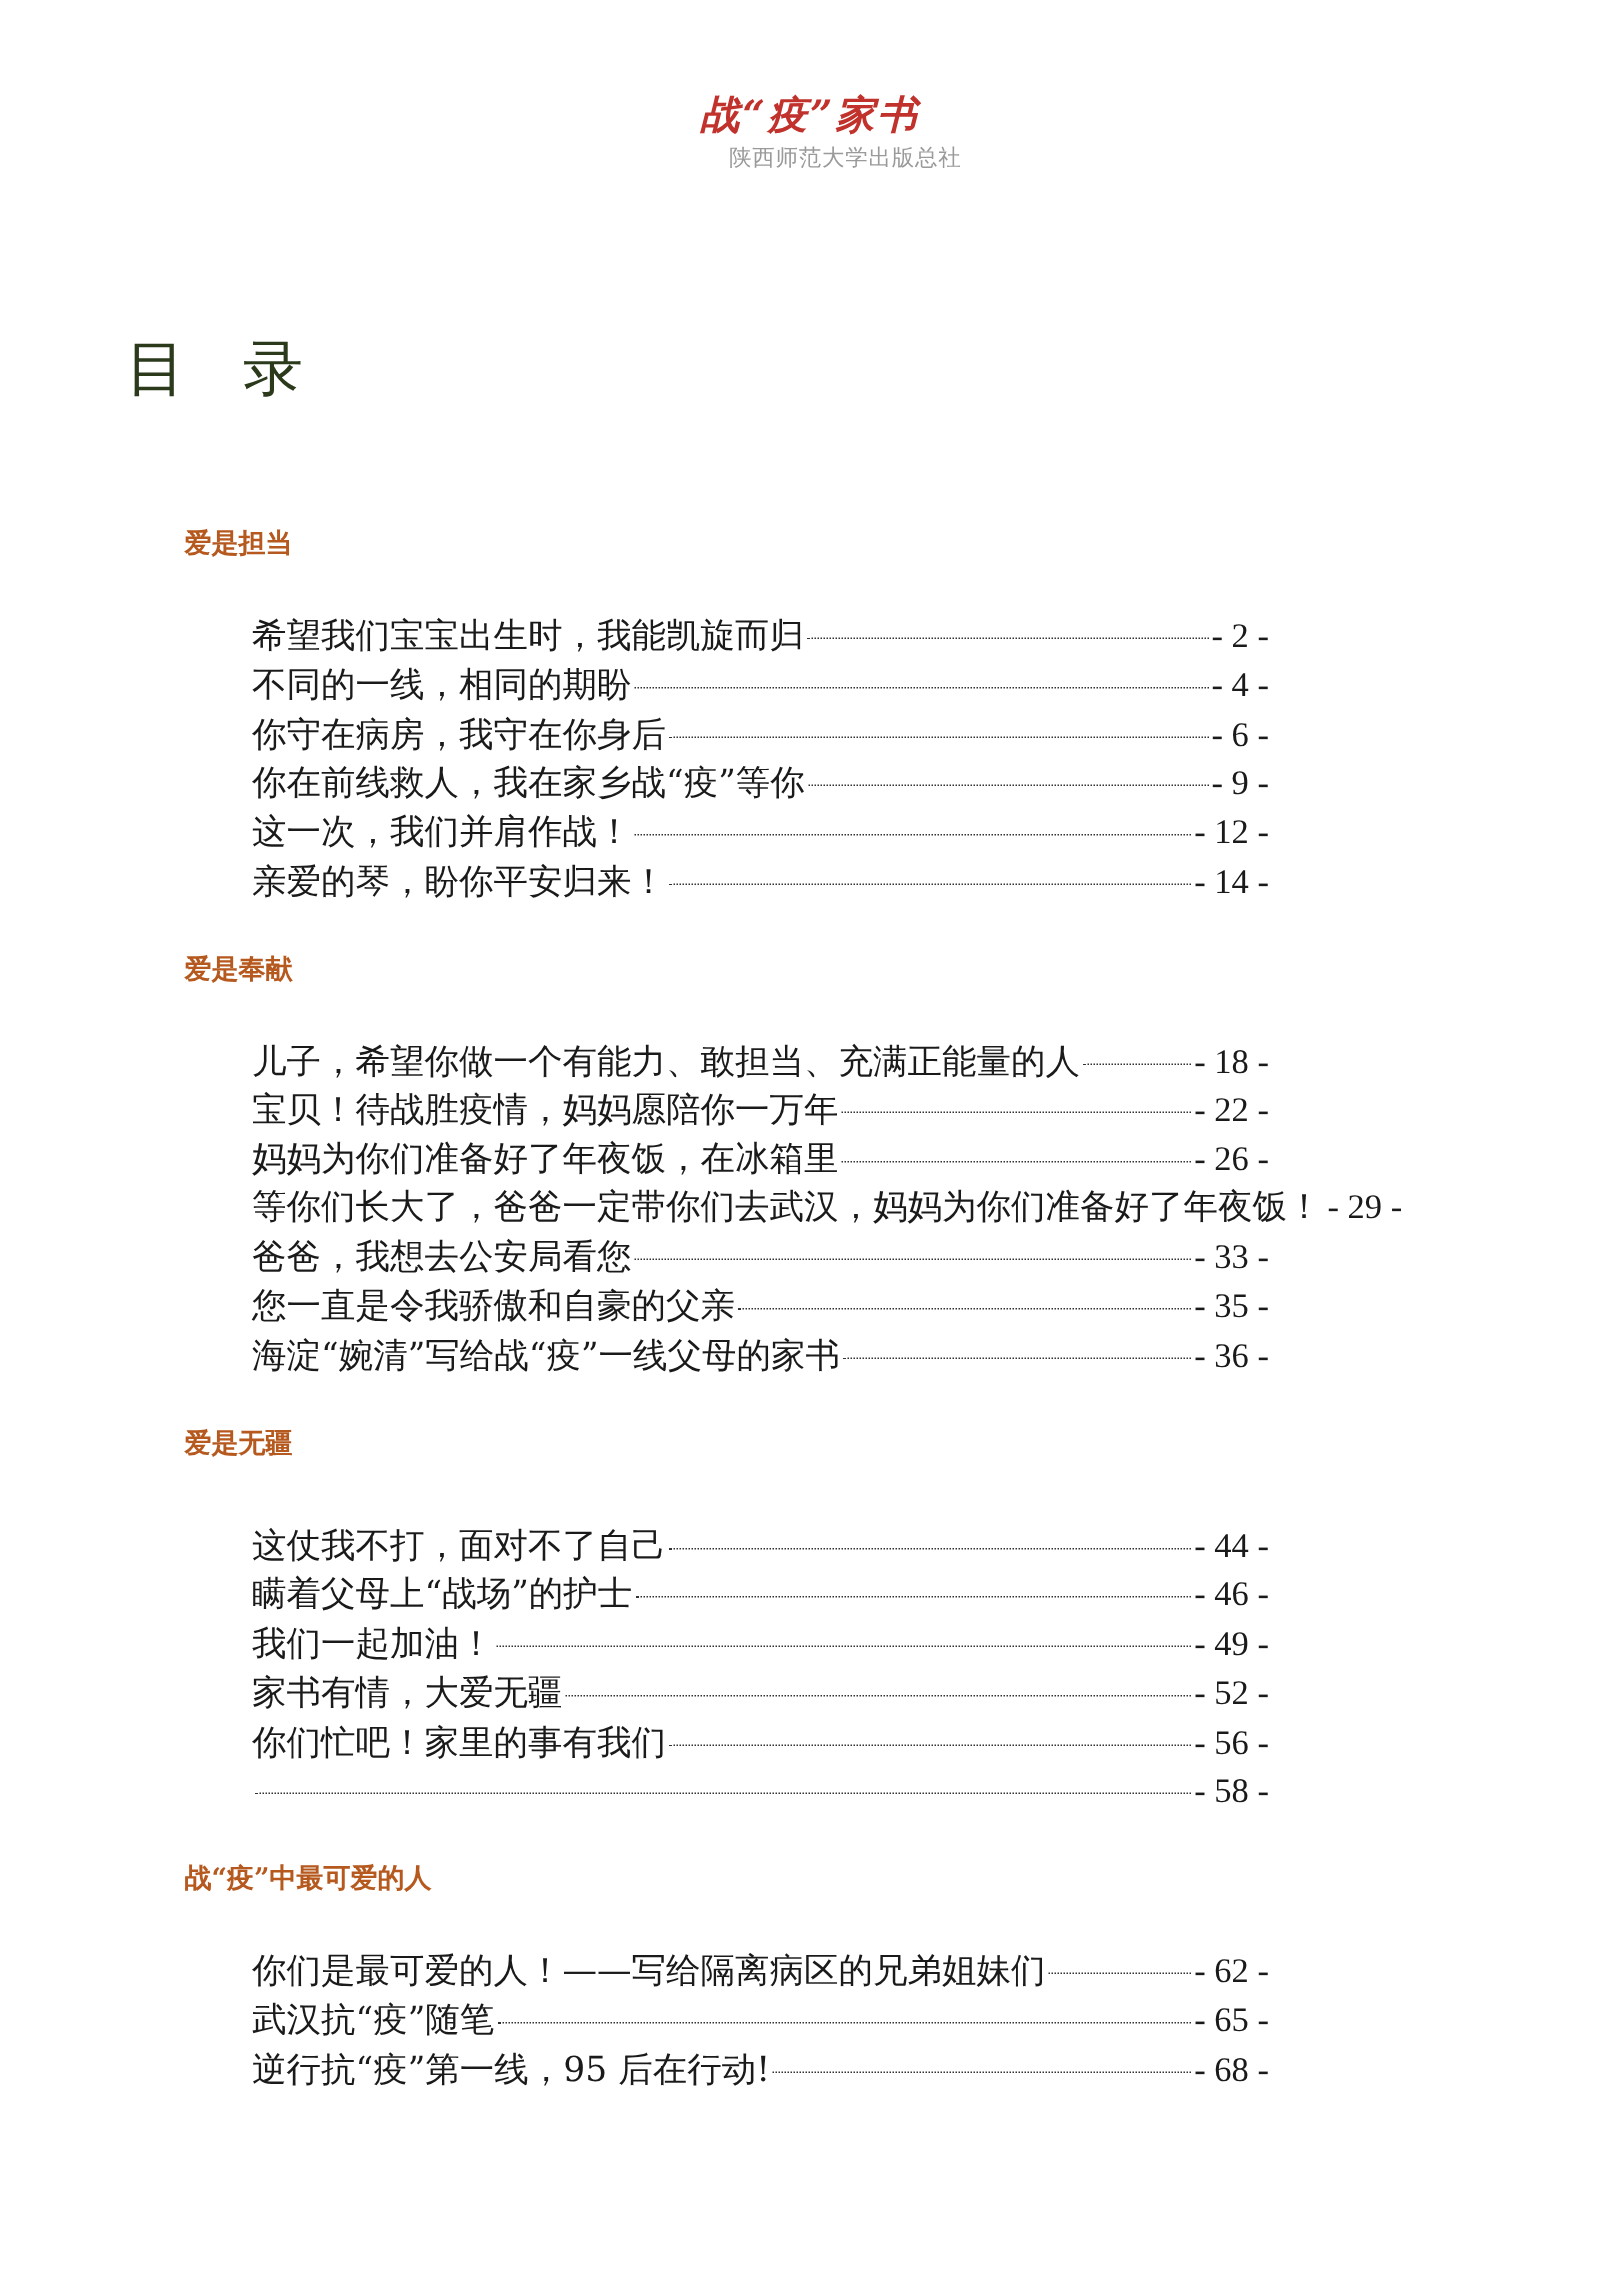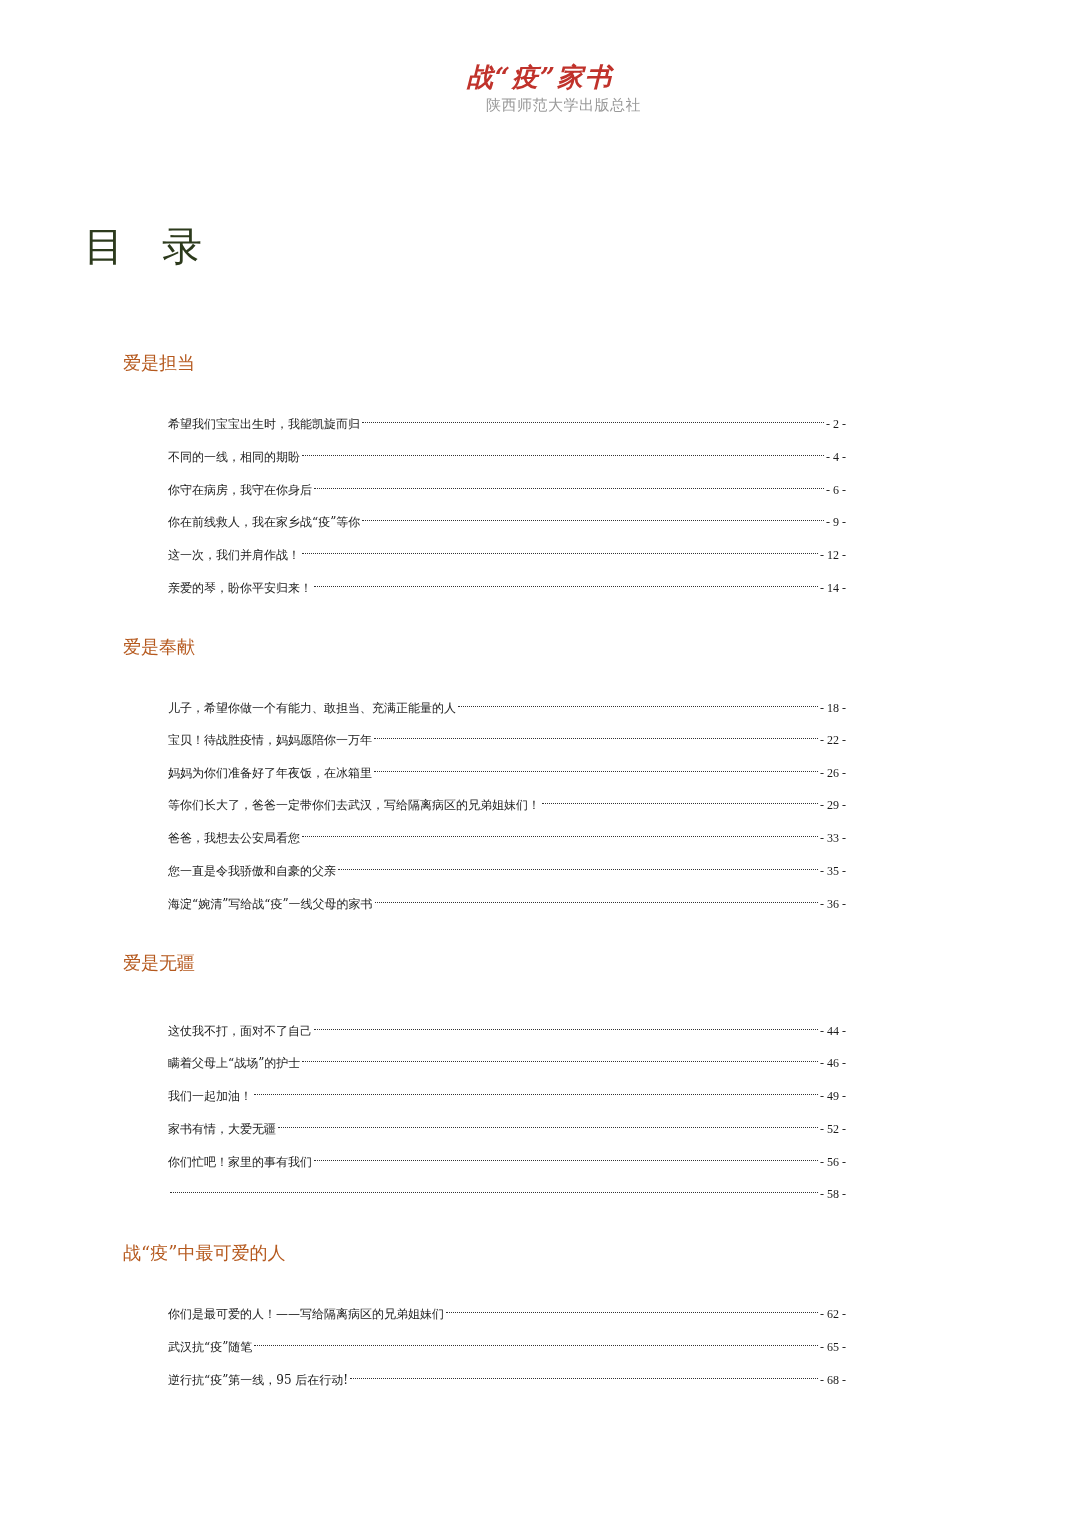--- a/index.html
+++ b/index.html
@@ -45,32 +45,32 @@
       font-weight: normal;
       color: #2c3a1c;
       letter-spacing: 38px;
       line-height: 48px;
     }
     .section-heading {
       position: absolute;
       left: 123px;
       font-family: "DejaVu Serif", serif;
       font-size: 18px;
-      font-weight: normal;
+      font-weight: bold;
       color: #b5591e;
       line-height: 24px;
     }
     .toc-entry {
       position: absolute;
       left: 168px;
       width: 678px;
       height: 26px;
       display: flex;
       align-items: baseline;
-      font-size: 12px;
+      font-size: 23px;
       line-height: 26px;
       color: #1a1a1a;
     }
     .toc-entry .entry-title { white-space: nowrap; }
     .toc-entry .leader {
       flex: 1;
       border-bottom: 1px dotted #333;
       margin: 0 2px;
       position: relative;
       top: -5px;
@@ -133,21 +133,21 @@
     <span class="entry-title">宝贝！待战胜疫情，妈妈愿陪你一万年</span>
     <span class="leader"></span>
     <span class="page-num">- 22 -</span>
   </div>
 <div class="toc-entry" style="top:760px">
     <span class="entry-title">妈妈为你们准备好了年夜饭，在冰箱里</span>
     <span class="leader"></span>
     <span class="page-num">- 26 -</span>
   </div>
 <div class="toc-entry" style="top:792px">
-    <span class="entry-title">等你们长大了，爸爸一定带你们去武汉，写给隔离病区的兄弟姐妹们！</span>
+    <span class="entry-title">等你们长大了，爸爸一定带你们去武汉，妈妈为你们准备好了年夜饭！</span>
     <span class="leader"></span>
     <span class="page-num">- 29 -</span>
   </div>
 <div class="toc-entry" style="top:825px">
     <span class="entry-title">爸爸，我想去公安局看您</span>
     <span class="leader"></span>
     <span class="page-num">- 33 -</span>
   </div>
 <div class="toc-entry" style="top:858px">
     <span class="entry-title">您一直是令我骄傲和自豪的父亲</span>

